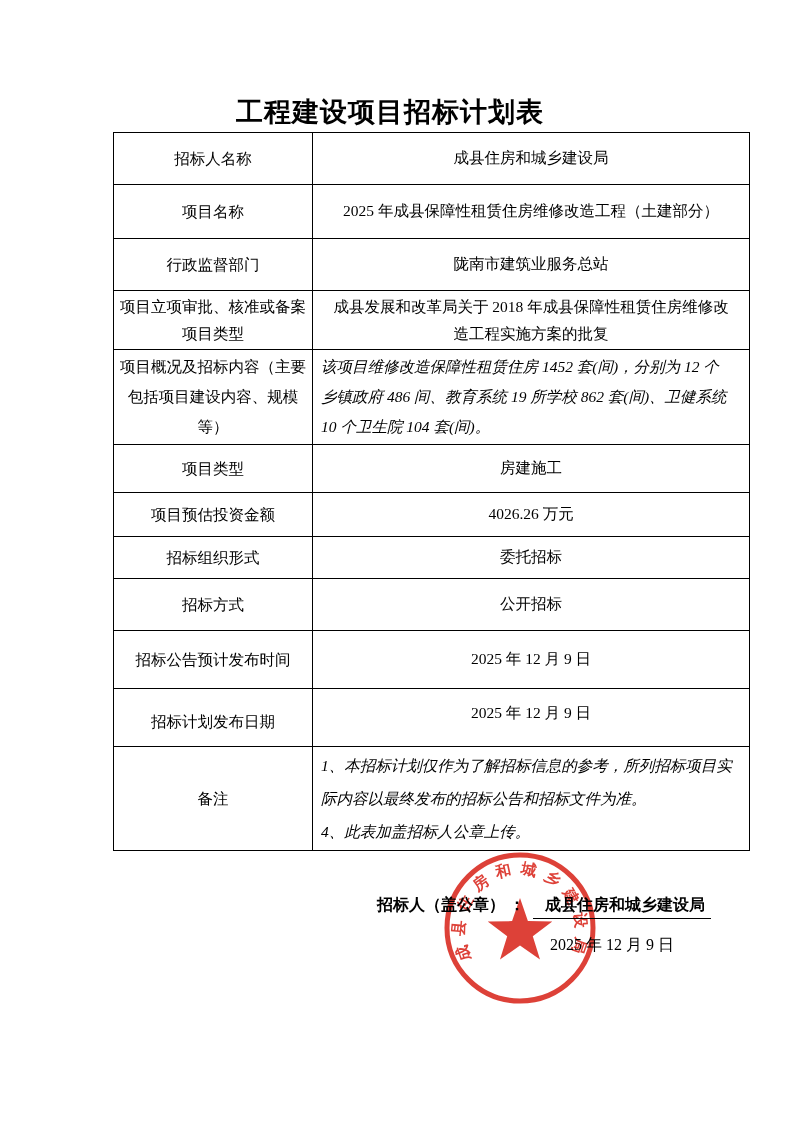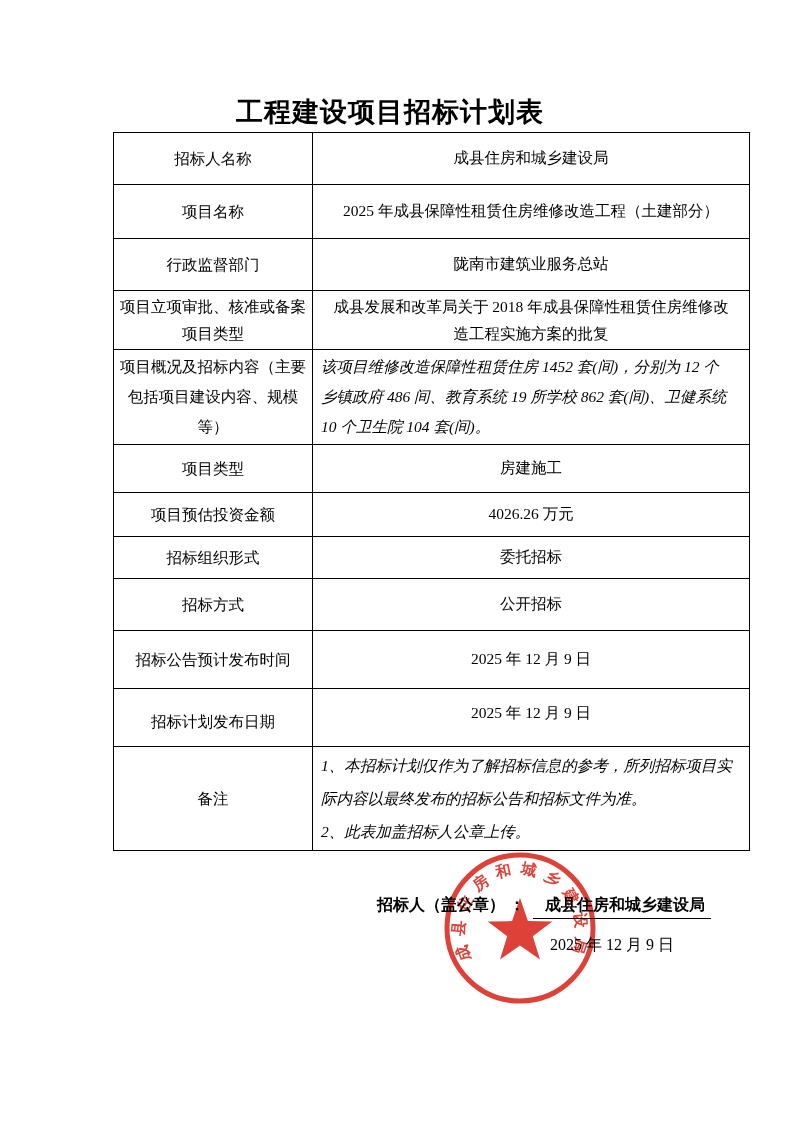--- a/index.html
+++ b/index.html
@@ -166,21 +166,21 @@
     </tr>
     <tr class="r11">
       <td class="lbl top">招标计划发布日期</td>
       <td class="val bottom">2025 年 12 月 9 日</td>
     </tr>
     <tr class="r12">
       <td class="lbl">备注</td>
       <td class="val left lh33">
         <div>1、本招标计划仅作为了解招标信息的参考，所列招标项目实</div>
         <div>际内容以最终发布的招标公告和招标文件为准。</div>
-        <div>2、此表加盖招标人公章上传。</div>
+        <div>4、此表加盖招标人公章上传。</div>
       </td>
     </tr>
   </tbody>
     </table>
 
   <div class="signature-line">
     <span>招标人（盖公章） ：</span><span class="signer-name">成县住房和城乡建设局</span>
   </div>
 
   <div class="signature-date">2025 年 12 月 9 日</div>

